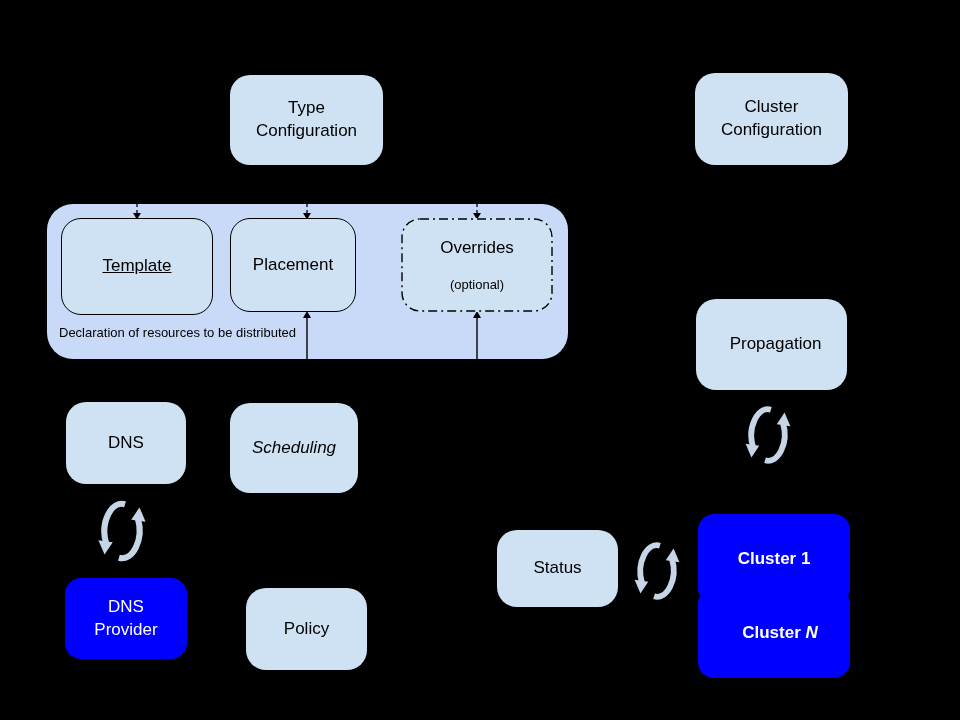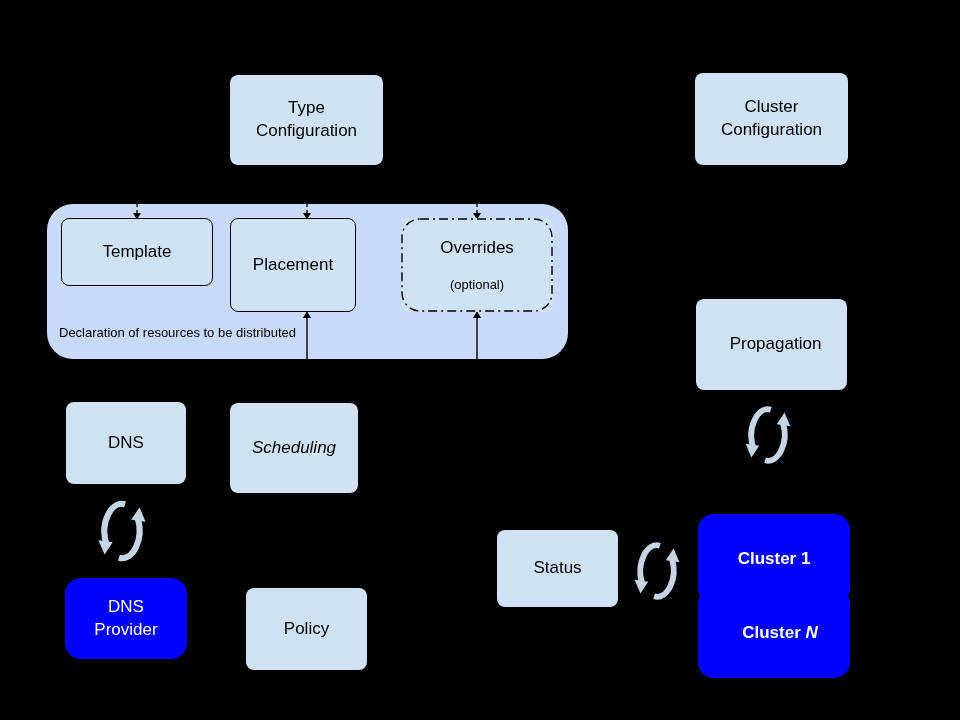--- a/index.html
+++ b/index.html
@@ -13,21 +13,21 @@
     --line:#000000;
   }
   html,body{margin:0;padding:0;background:var(--background);}
   #canvas{
     position:relative;width:960px;height:720px;background:var(--background);
     font-family:"Liberation Sans",sans-serif;color:var(--node-text);overflow:hidden;
   }
   .node{
     position:absolute;display:flex;align-items:center;justify-content:center;
     text-align:center;background:var(--node-fill);color:var(--node-text);
-    border-radius:8px;font-size:17px;line-height:1.35;white-space:pre-line;
+    border-radius:20px;font-size:17px;line-height:1.35;white-space:pre-line;
     box-sizing:border-box;
   }
   .cluster{background:var(--cluster-fill);color:var(--cluster-text);font-weight:bold;border-radius:16px;}
   .cluster.regular{font-weight:normal;}
   .it{font-style:italic;}
   
   #type-config{left:230px;top:75px;width:153px;height:90px;}
   #cluster-config{left:695px;top:73px;width:153px;height:92px;}
   #dns{left:66px;top:402px;width:120px;height:82px;}
   #scheduling{left:230px;top:403px;width:128px;height:90px;font-style:italic;}
@@ -36,21 +36,21 @@
   #policy{left:246px;top:578px;width:121px;height:82px;margin-top:10px;}
   #status{left:497px;top:530px;width:121px;height:77px;}
   #cluster-1{left:698px;top:482px;width:152px;height:90px;margin-top:32px;}
   #cluster-n{left:698px;top:588px;width:152px;height:90px;padding-left:12px;}
   
   #group{
     position:absolute;left:47px;top:204px;width:521px;height:155px;
     background:var(--group-fill);border-radius:26px;
   }
   #group .inner{border:1.4px solid var(--line);}
-  #template{left:14px;top:14px;width:152px;height:68px;}
+  #template{left:14px;top:14px;width:152px;height:97px;text-decoration:underline;}
   #placement{left:183px;top:14px;width:126px;height:94px;}
   #overrides{left:354px;top:14px;width:152px;height:94px;flex-direction:column;}
   #overrides .sub{font-size:13px;line-height:1.1;margin-top:18px;}
   #overrides svg.dashborder{position:absolute;left:0;top:0;width:100%;height:100%;pointer-events:none;}
   #caption{position:absolute;left:12px;top:121px;font-size:13px;color:var(--node-text);white-space:nowrap;}
   svg.overlay{position:absolute;left:0;top:0;width:521px;height:155px;pointer-events:none;}
   .sync{position:absolute;}
   #sync-dns{left:95px;top:492px;width:54px;height:78px;}
   #sync-propagation{left:742px;top:398px;width:52px;height:74px;}
   #sync-status{left:630px;top:534px;width:54px;height:74px;}

